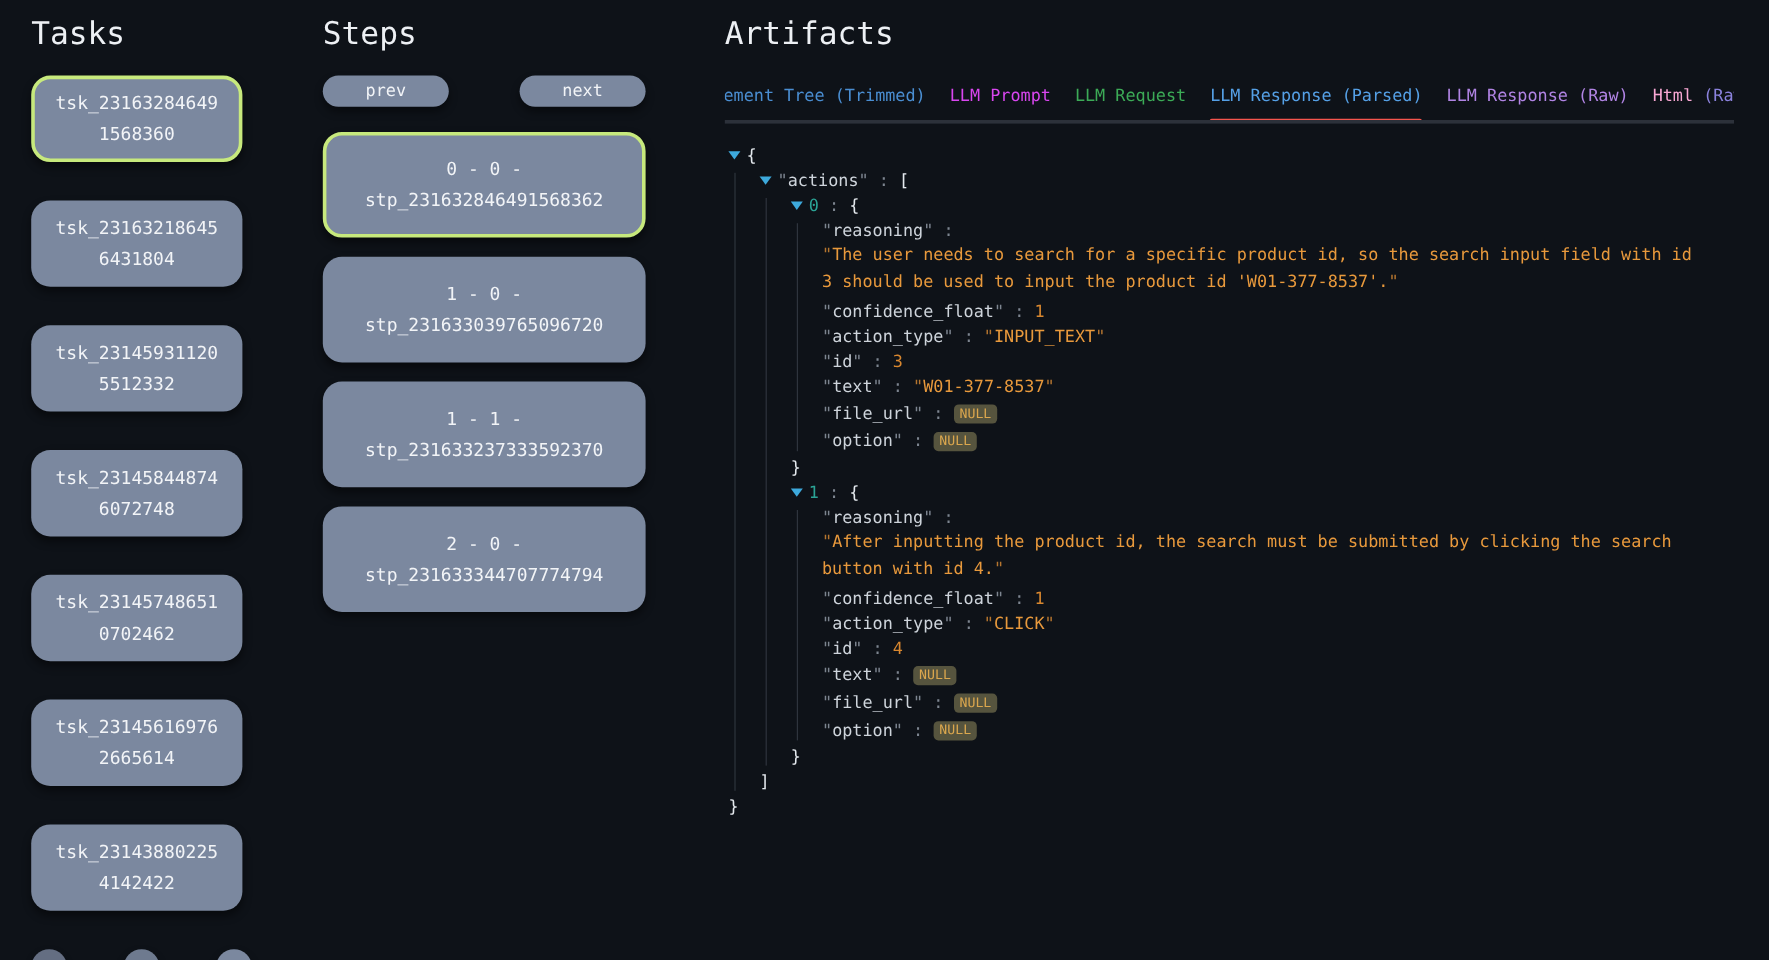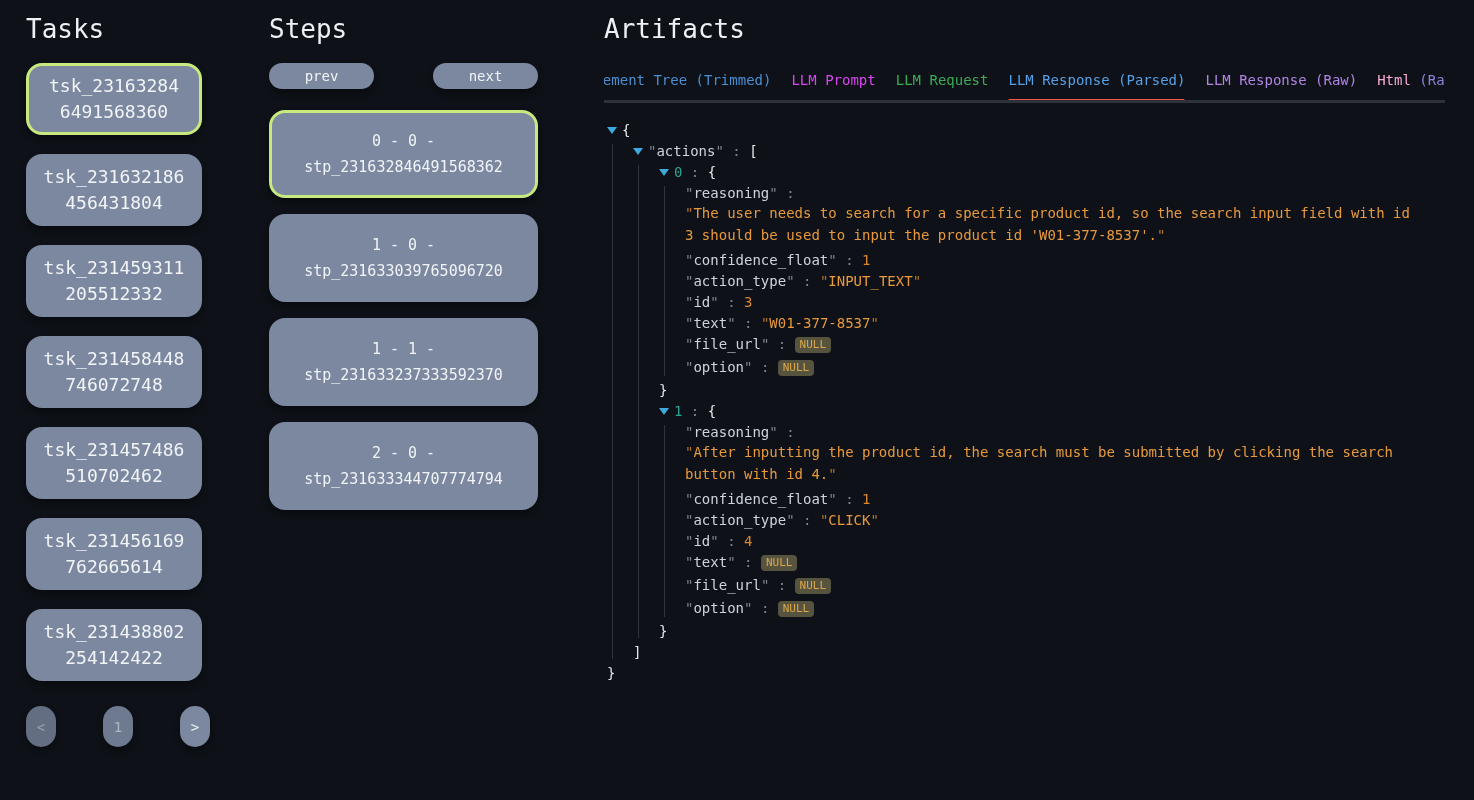--- a/index.html
+++ b/index.html
@@ -17,21 +17,21 @@
   .col-steps   { width:269px; margin:14px 0 0 67px; flex-shrink:0; }
   .col-artifacts { flex:1; min-width:0; margin:14px 29px 0 66px; }
 
   .btn {
     background:#7b889f; border:none; color:#f2f4f7;
     font-family:inherit; cursor:pointer;
     box-shadow:0 4px 7px rgba(0,0,0,.45);
   }
   .task-btn {
     display:block; width:176px; height:72px; border-radius:16px;
-    margin-bottom:19px; font-size:18px; line-height:26px;
+    margin-bottom:32px; font-size:15px; line-height:26px;
     padding:0 16px; text-align:center; word-break:break-all;
   }
   .task-btn.selected { border:3px solid #c7e97d; }
   .nav-row { display:flex; justify-content:space-between; margin-bottom:21px; }
   .nav-btn { width:105px; height:26px; border-radius:21px; font-size:14px; }
   .step-btn {
     display:block; width:269px; height:88px; border-radius:16px;
     margin-bottom:16px; font-size:15px; line-height:26px;
     padding:0 22px; text-align:center;
   }

